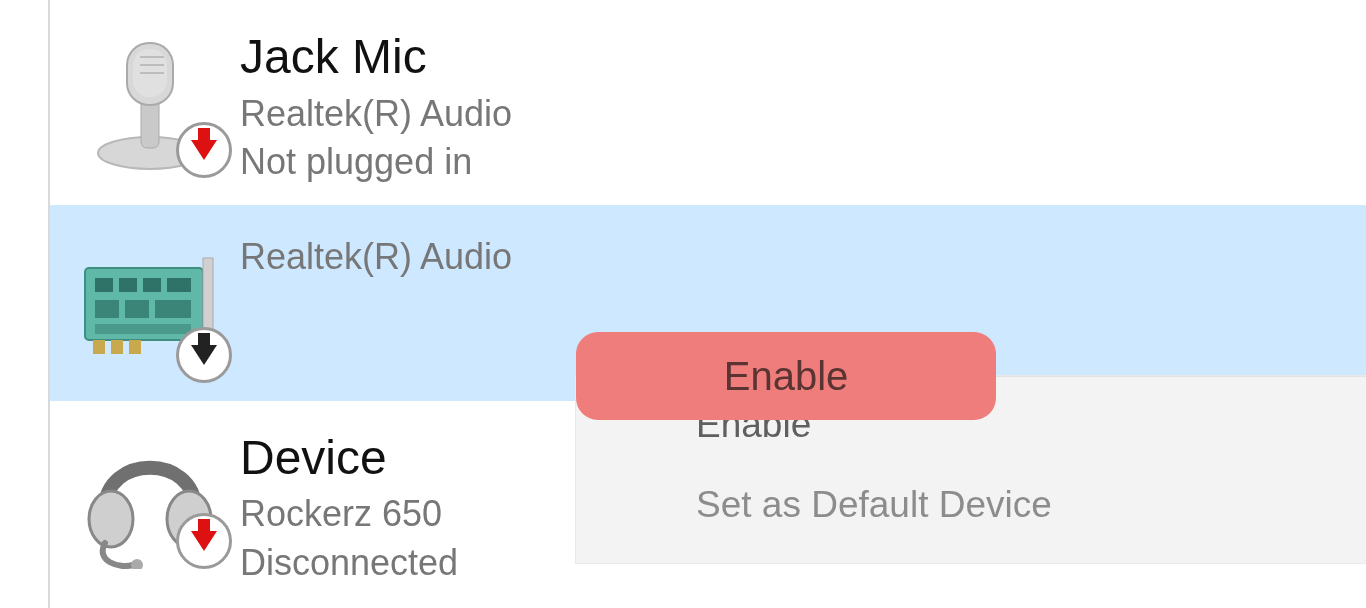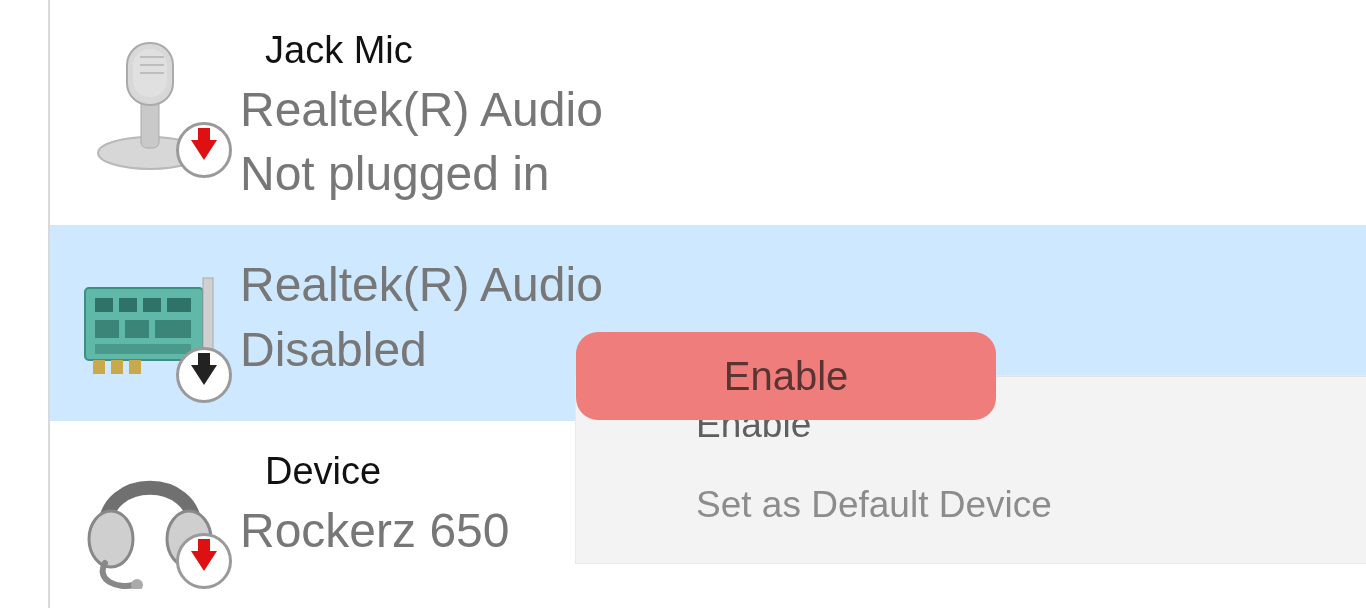--- a/index.html
+++ b/index.html
@@ -34,29 +34,28 @@
     height: 160px;
     display: flex;
     align-items: center;
     justify-content: center;
     position: relative;
   }
   .text-cell {
     padding-top: 10px;
   }
   .device-name {
-    font-size: 38px;
+    font-size: 48px;
     color: #111;
     font-weight: 500;
     line-height: 1.2;
     margin-bottom: 4px;
-    margin-left: 25px;
   }
   .device-sub {
-    font-size: 48px;
+    font-size: 36px;
     color: #777;
     line-height: 1.35;
   }
   
   .badge {
     position: absolute;
     right: 8px;
     bottom: 0px;
     width: 56px;
     height: 56px;
@@ -179,40 +178,40 @@
         <rect x="18" y="102" width="12" height="14" fill="#c9a94e"></rect>
         <rect x="36" y="102" width="12" height="14" fill="#c9a94e"></rect>
         <rect x="54" y="102" width="12" height="14" fill="#c9a94e"></rect>
       </svg>
       <div class="badge">
         <div class="arrow-down black"></div>
       </div>
     </div>
     <div class="text-cell">
       <div class="device-sub">Realtek(R) Audio</div>
-      <div class="device-sub">Disabled</div>
     </div>
   </div>
 
   <div class="device-row">
     <div class="icon-cell" style="height:150px;">
       <svg class="headset-svg" width="150" height="150" viewBox="0 0 150 150">
         <path d="M30 90 C30 35 120 35 120 90" fill="none" stroke="#707070" stroke-width="14" stroke-linecap="round"></path>
         <ellipse cx="36" cy="100" rx="22" ry="28" fill="#cfcfcf" stroke="#888" stroke-width="3"></ellipse>
         <ellipse cx="114" cy="100" rx="22" ry="28" fill="#cfcfcf" stroke="#888" stroke-width="3"></ellipse>
         <path d="M30 124 C20 142 44 150 58 146" fill="none" stroke="#888" stroke-width="6" stroke-linecap="round"></path>
         <circle cx="62" cy="146" r="6" fill="#aaa"></circle>
       </svg>
       <div class="badge">
         <div class="arrow-down red"></div>
       </div>
     </div>
     <div class="text-cell">
       <div class="device-name">Device</div>
       <div class="device-sub">Rockerz 650</div>
+      <div class="device-sub">Disconnected</div>
     </div>
   </div>
 
 </div>
 
 <div class="context-menu">
   <div class="menu-item">Enable</div>
   <div class="menu-item disabled">Set as Default Device</div>
 </div>
 

